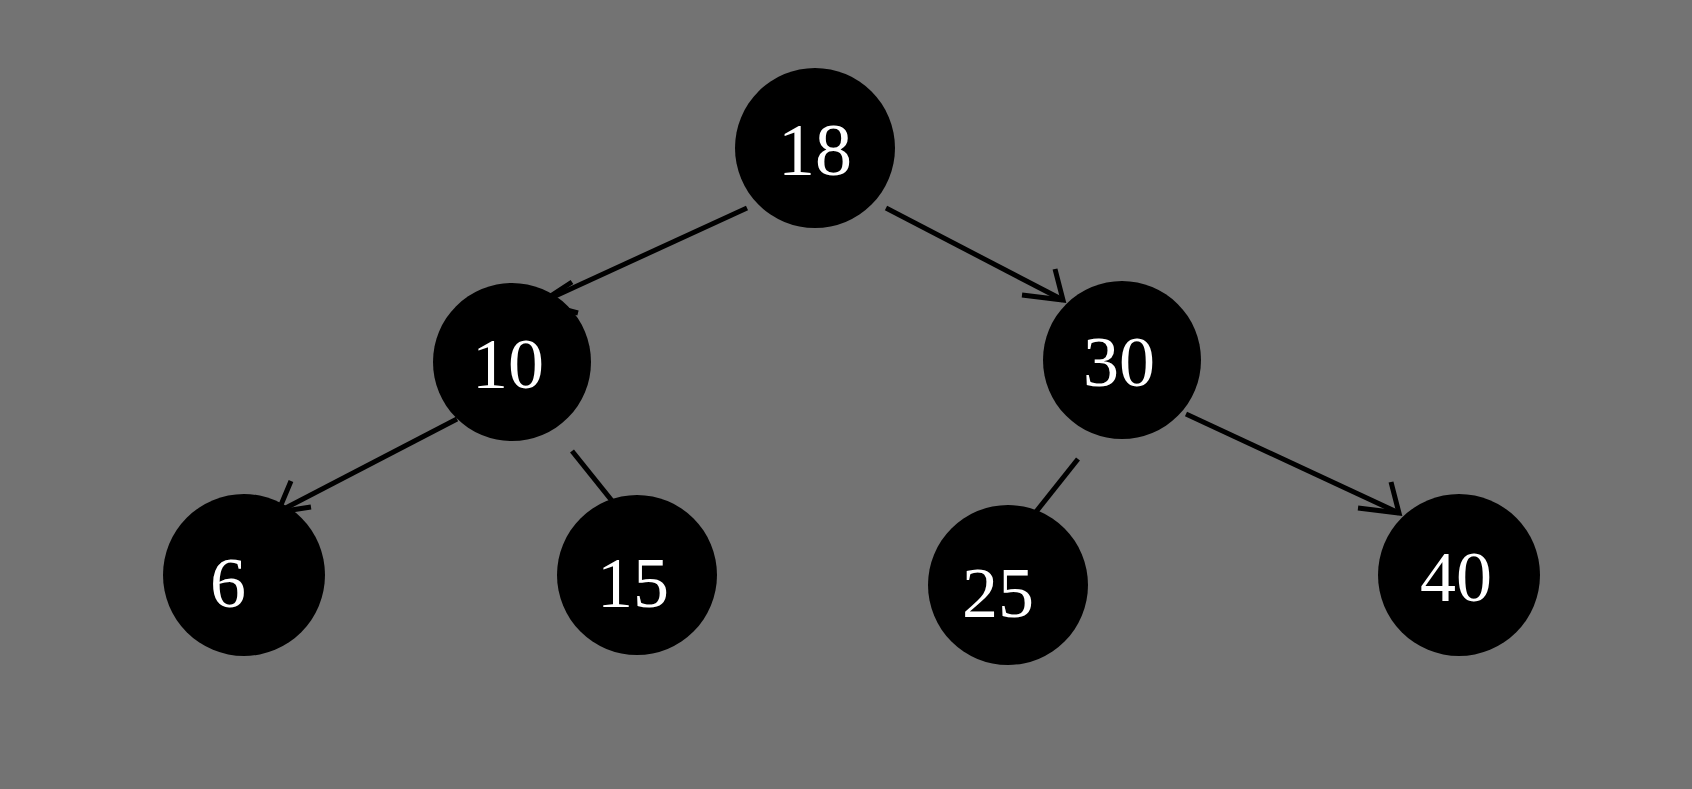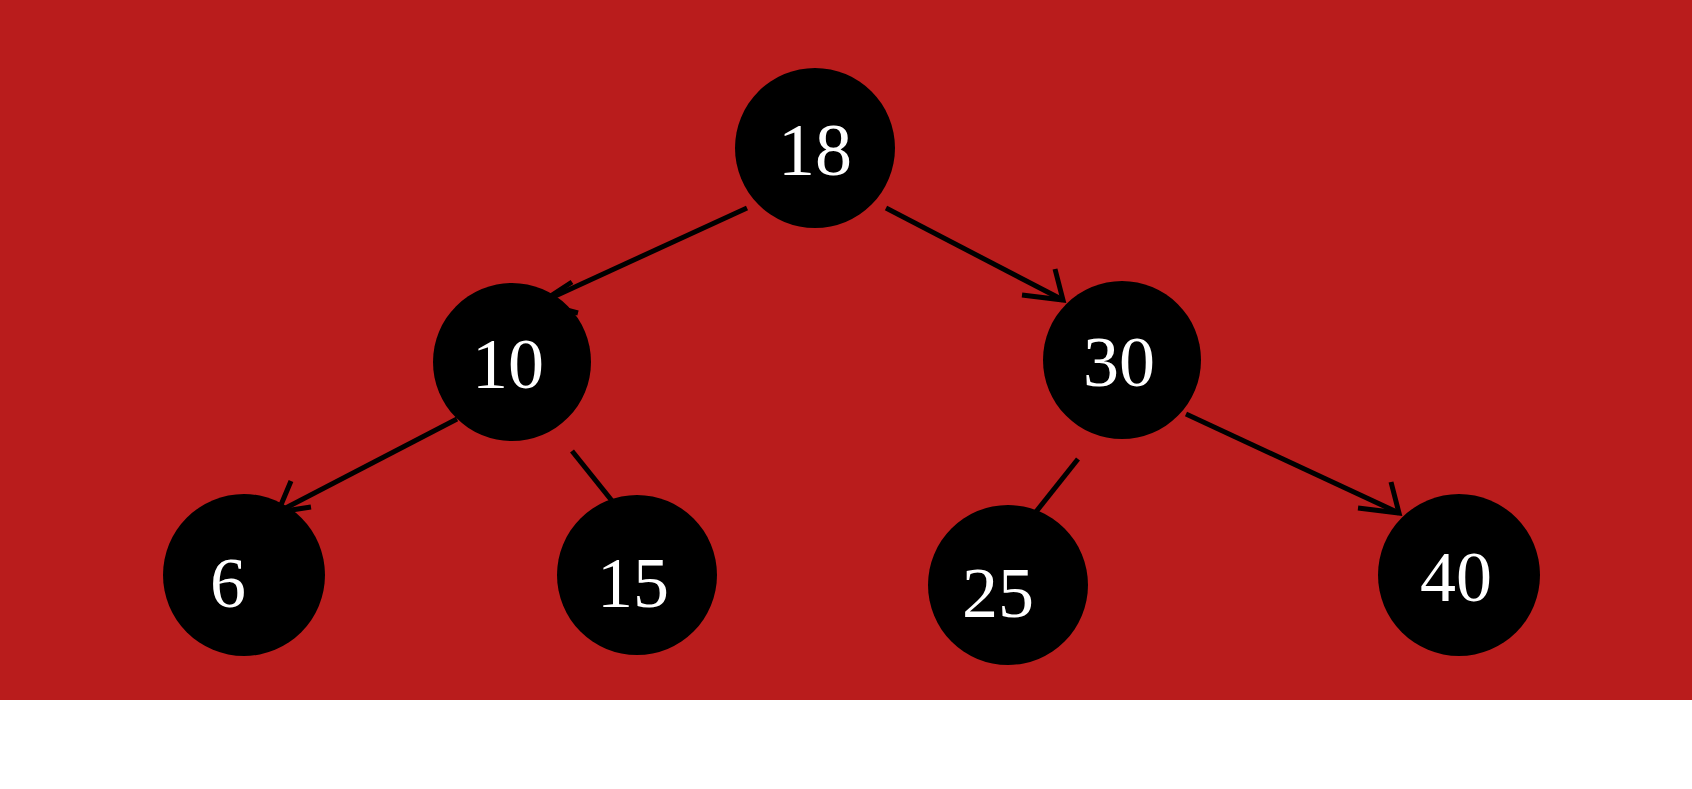--- a/index.html
+++ b/index.html
@@ -7,22 +7,22 @@
     margin: 0;
     padding: 0;
     background: #ffffff;
   }
   body {
     font-family: "Liberation Serif", serif;
   }
   #canvas-wrap {
     position: relative;
     width: 1692px;
-    height: 700px;
-    background: #b91c1c;
+    height: 789px;
+    background: #737373;
     overflow: hidden;
   }
   #tree-svg {
     position: absolute;
     top: 0;
     left: 0;
     width: 1692px;
     height: 789px;
     display: block;
   }

